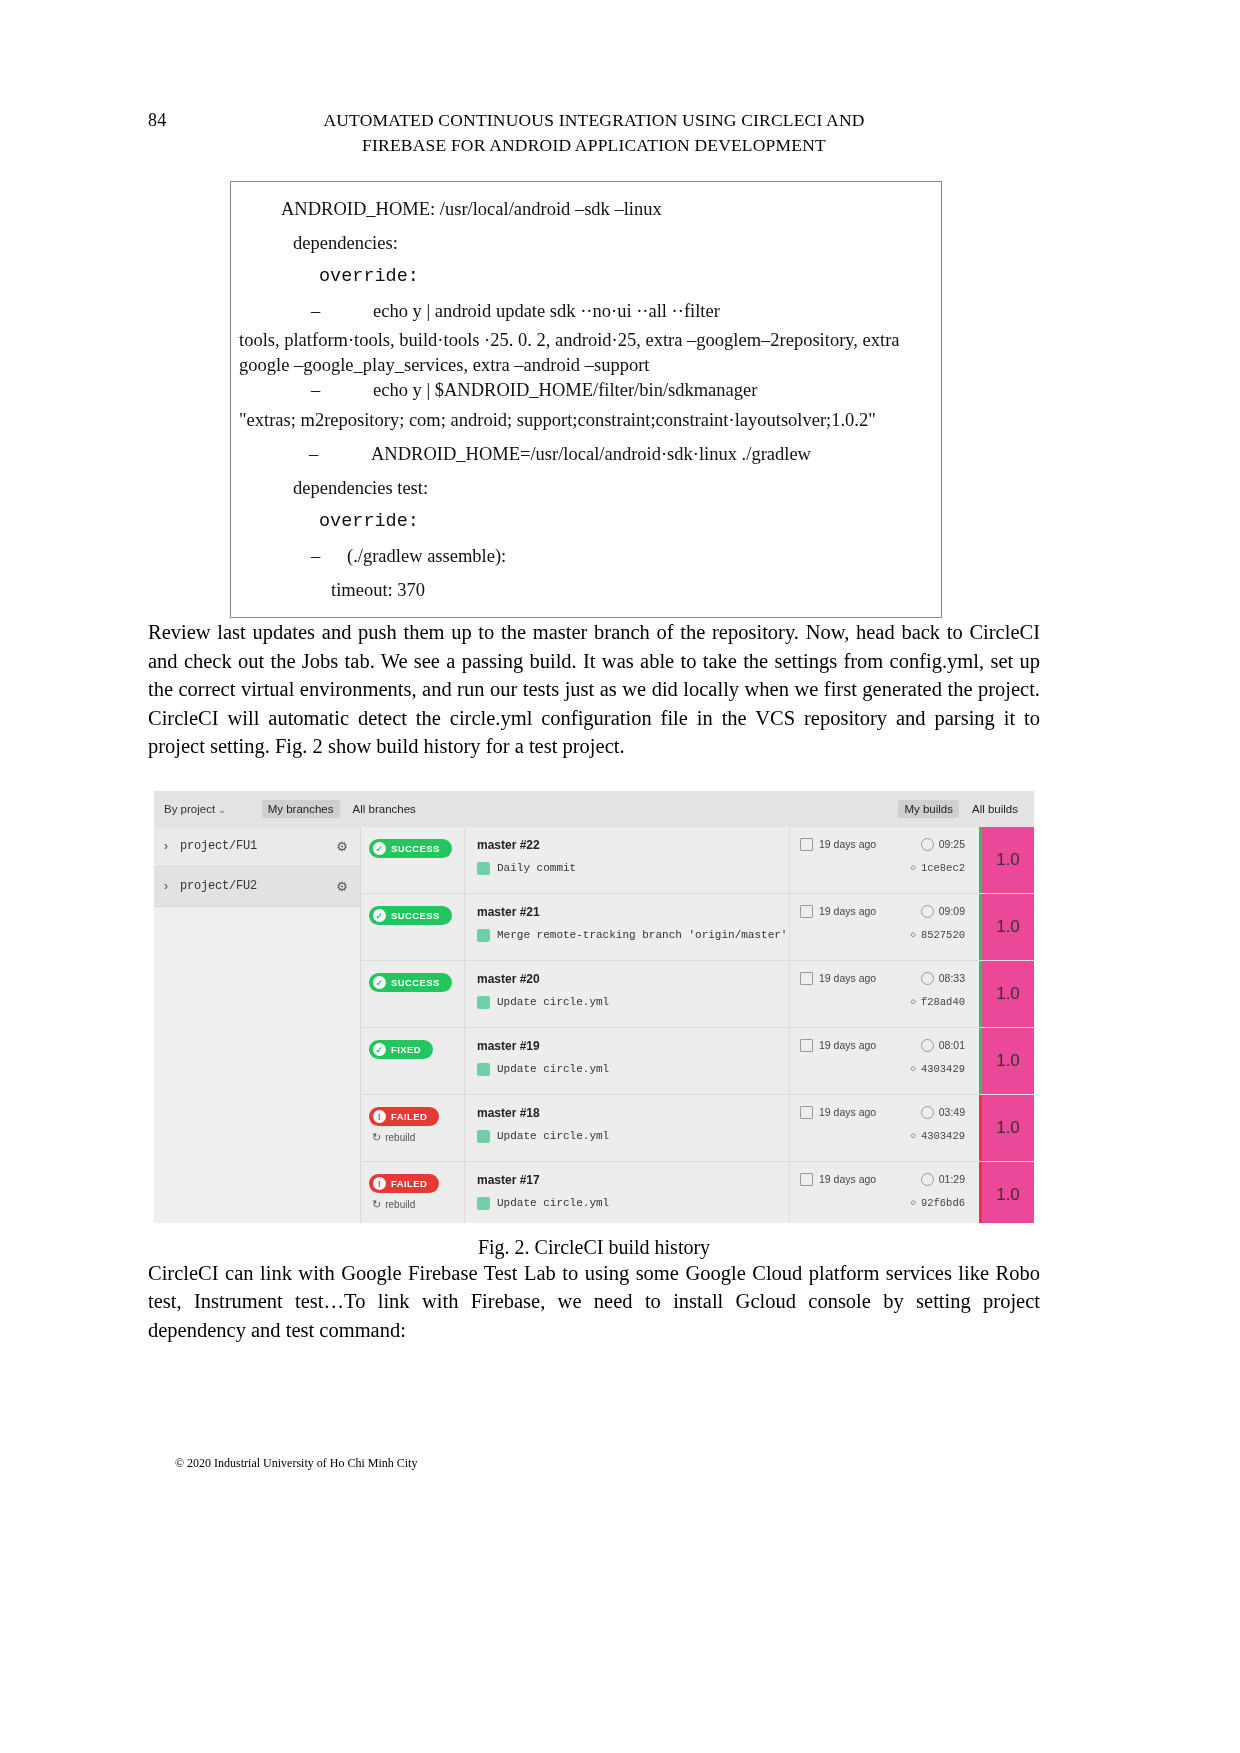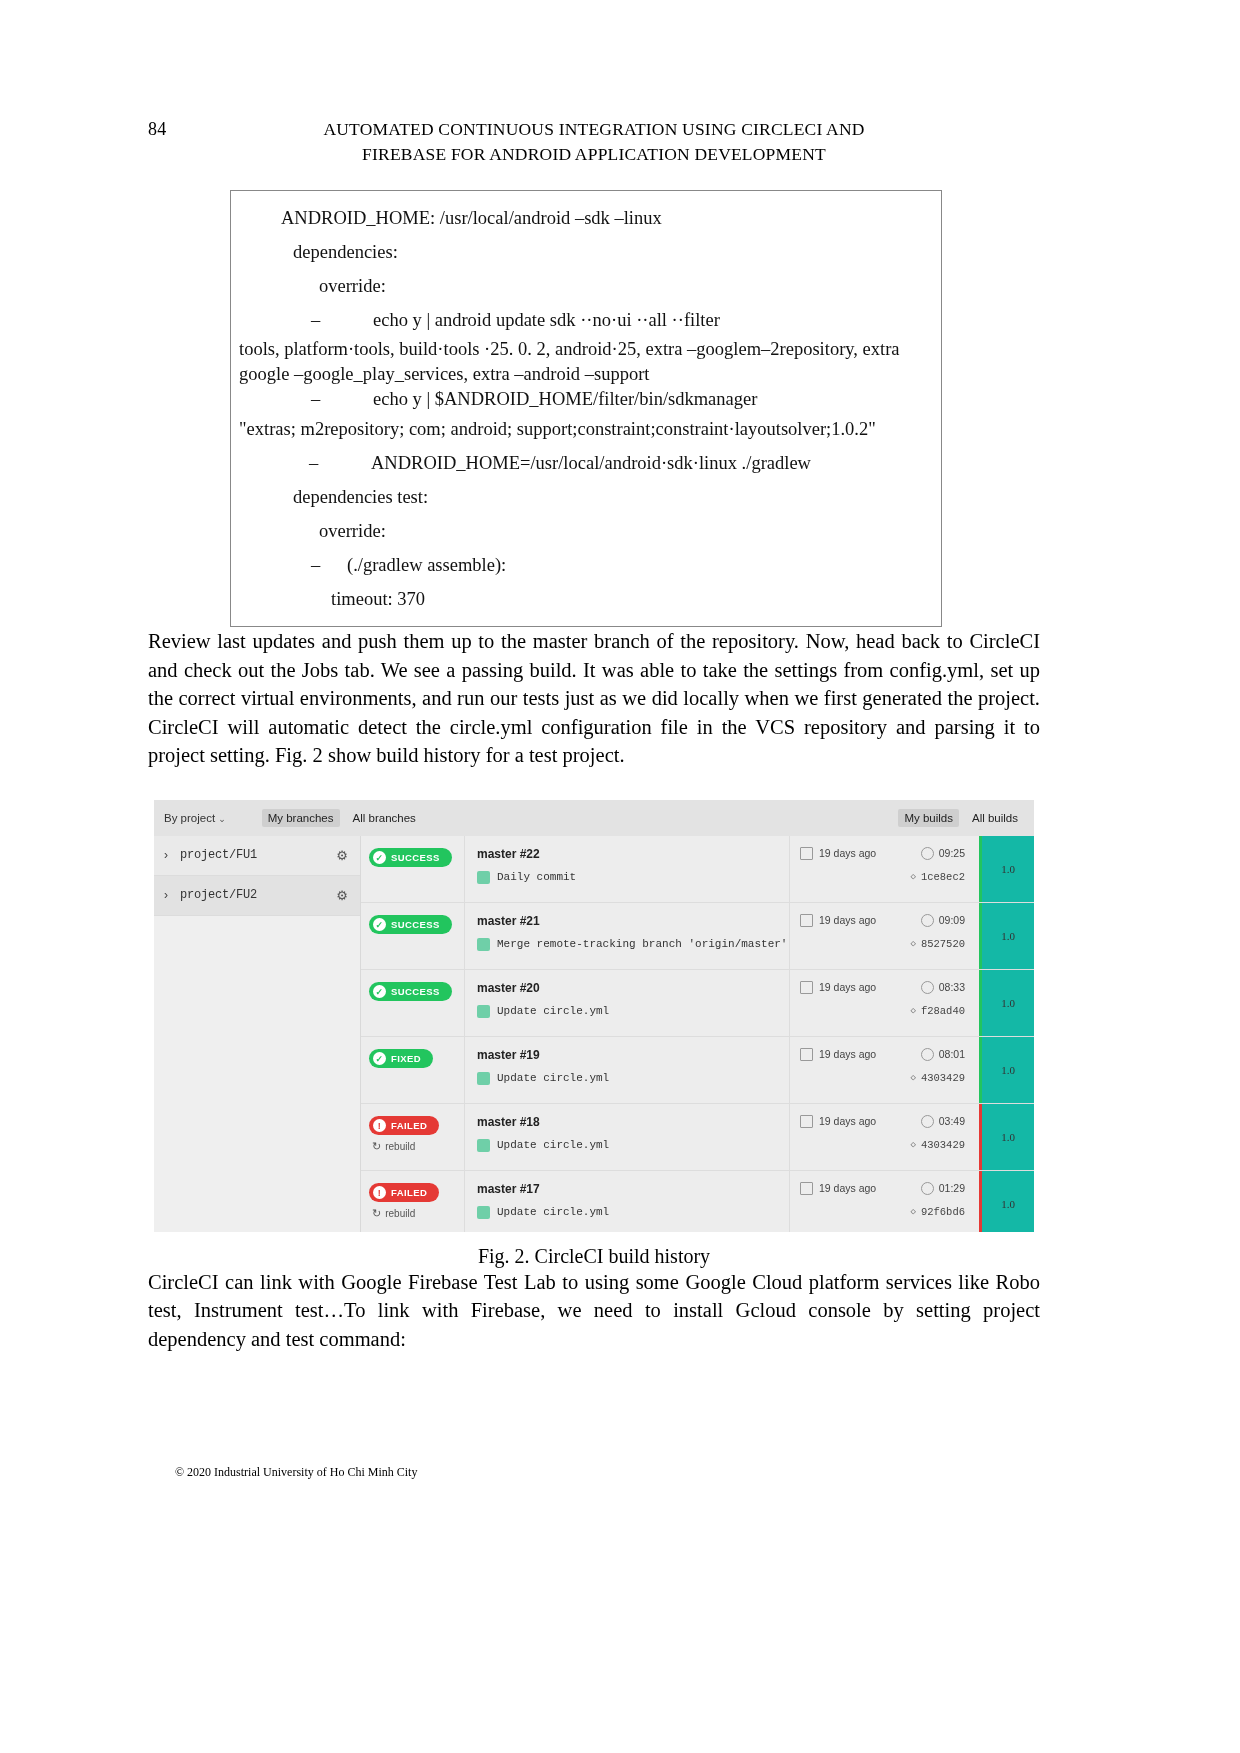--- a/index.html
+++ b/index.html
@@ -10,21 +10,21 @@
   body {
     width: 1240px;
     height: 1753px;
     position: relative;
     font-family: "Liberation Serif", serif;
     color: #000000;
     overflow: hidden;
   }
   .page {
     position: absolute;
-    left: 0; top: 13px;
+    left: 0; top: 4px;
     width: 1240px;
     height: 1443px;
     background: #fff;
   }
   .content {
     position: absolute;
     left: 148px;
     top: 0;
     width: 892px;
   }
@@ -60,21 +60,21 @@
     color: #111;
   }
   .codebox .cl {
     white-space: pre-wrap;
     padding: 0 8px 0 8px;
     margin: 0;
     line-height: 34px;
   }
   .i0 { padding-left: 50px !important; }
   .i1 { padding-left: 62px !important; }
-  .i2 { padding-left: 88px !important; }
+  .i2 { padding-left: 88px !important; font-family: Liberation Mono, monospace; }
   .i3 { padding-left: 80px !important; }
   .i4 { padding-left: 78px !important; }
   .i5 { padding-left: 100px !important; }
   .flush { padding-left: 8px !important; }
   .tight { line-height: 25px !important; }
   .dash-item { display: block; }
   .dash-item .dash { display: inline-block; width: 62px; }
   .dash-item .dash-sm { display: inline-block; width: 36px; }
 
   
@@ -283,24 +283,23 @@
     justify-content: flex-end;
     padding-right: 14px;
   }
   .diamond { font-size: 9px; color: #777; }
   .br-right {
     width: 52px;
     border-left: 3px solid #22c55e;
     display: flex;
     align-items: center;
     justify-content: center;
-    font-size: 11px;
+    font-size: 17px;
     color: #333;
-    background: #14b8a6;
-    font-family: Liberation Serif, serif;
+    background: #ec4899;
   }
   .br-right.fail { border-left-color: #e53935; }
 
   .fig-caption {
     margin-top: 13px;
     text-align: center;
     font-size: 20px;
     font-family: "Liberation Serif", serif;
   }
 

